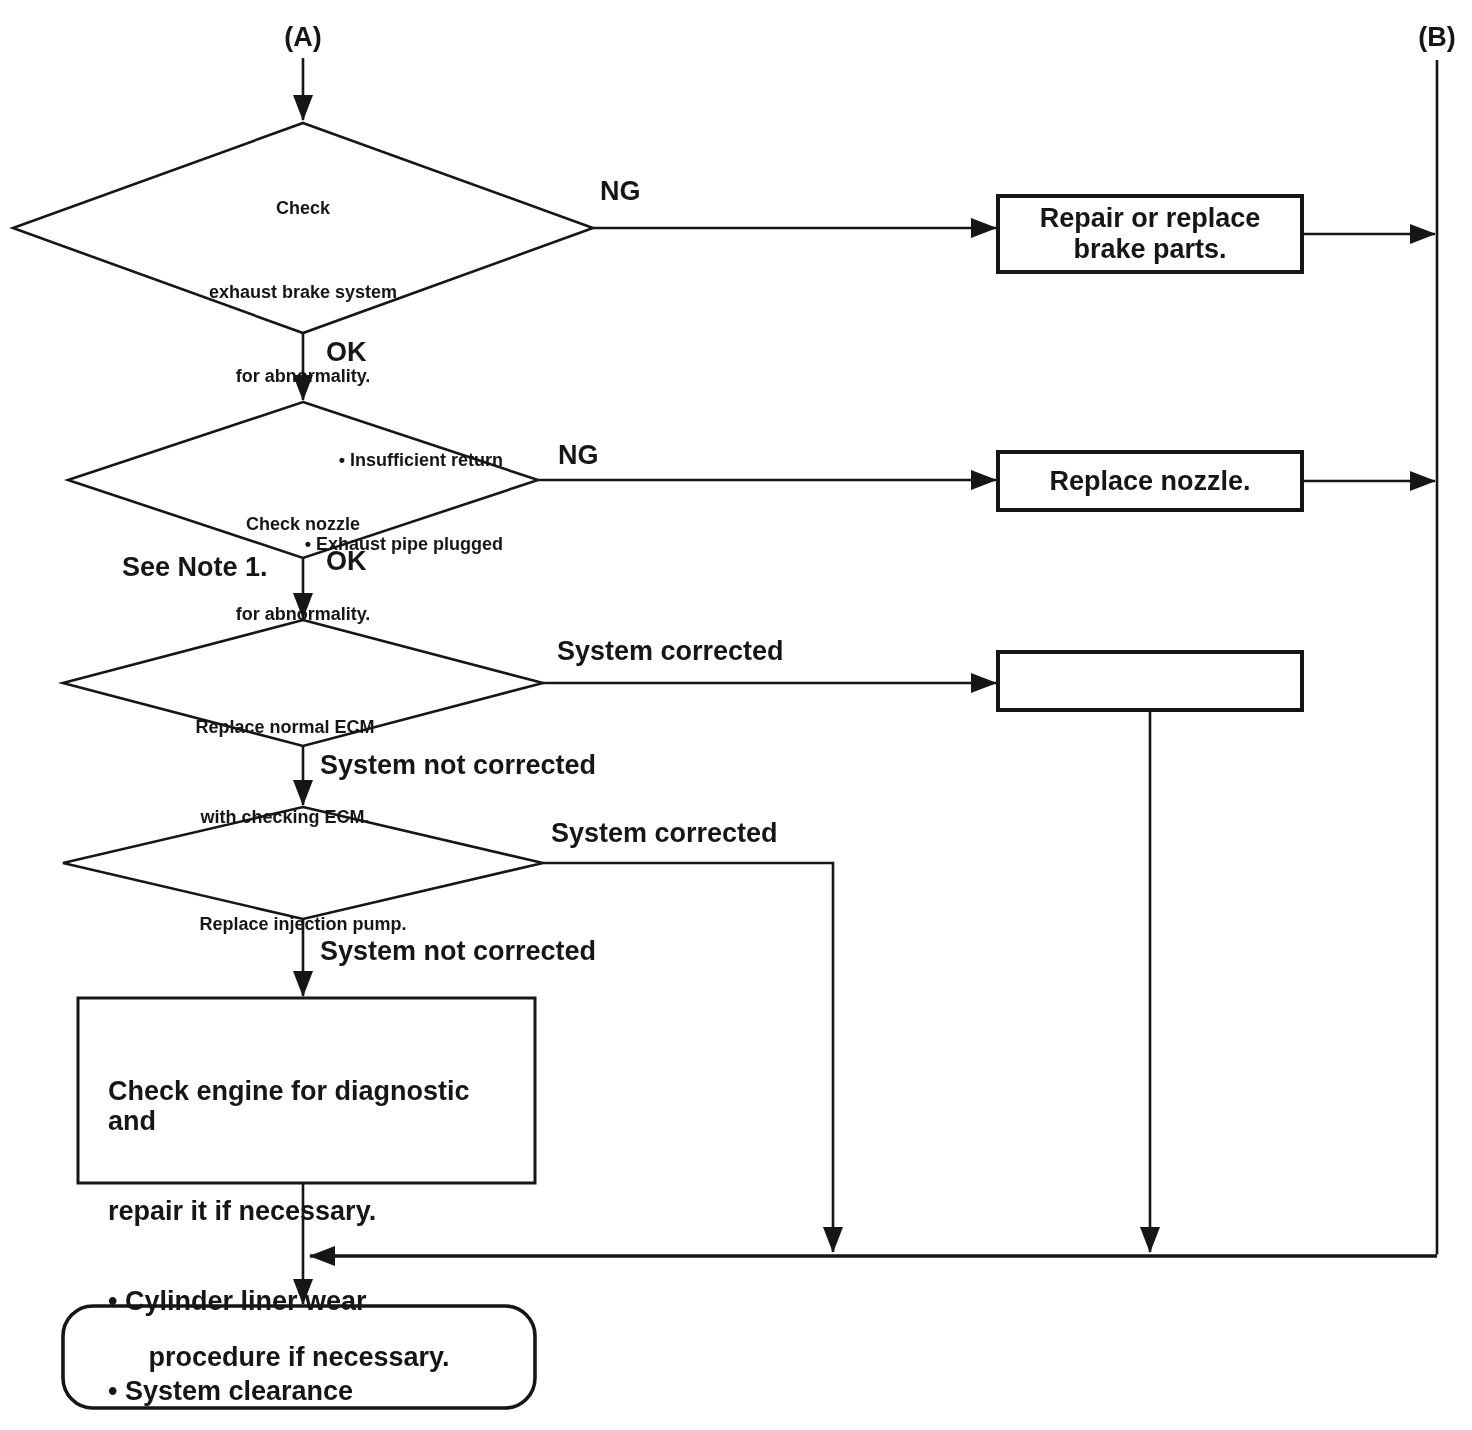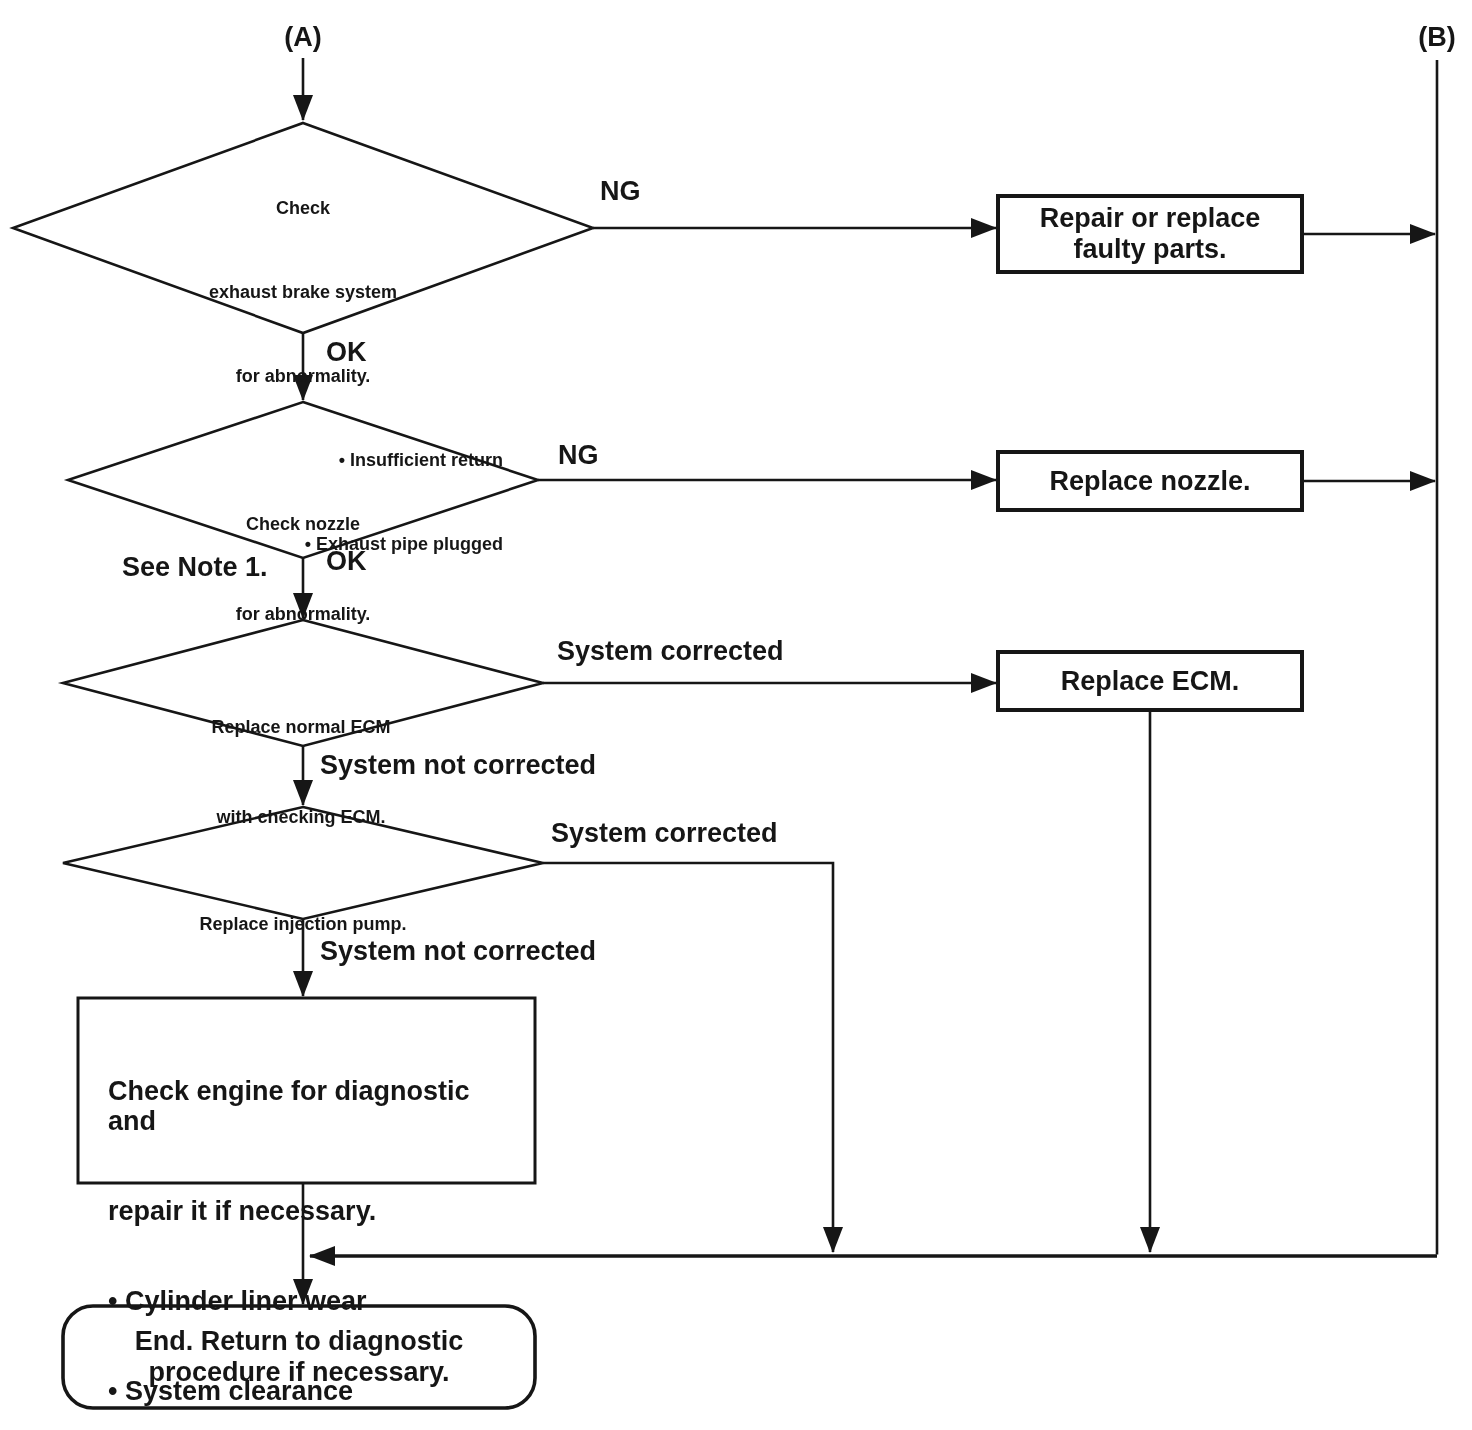--- a/index.html
+++ b/index.html
@@ -74,58 +74,54 @@
     <div class="c">exhaust brake system</div>
     <div class="c">for abnormality.</div>
     <div class="b">• Insufficient return</div>
     <div class="b">• Exhaust pipe plugged</div>
   </div>
   <div class="lbl" style="left:600px; top:176px;">NG</div>
   <div class="lbl" style="left:326px; top:337px;">OK</div>
 
   <div class="boxtxt" style="left:998px; top:196px; width:304px; height:76px;">
     <div>Repair or replace</div>
-    <div>faulty parts.</div>
+    <div>brake parts.</div>
   </div>
 
   <div class="nodeblock txt" style="left:103px; top:449px; width:400px; line-height:30px;">
     <div class="c">Check nozzle</div>
     <div class="c">for abnormality.</div>
   </div>
   <div class="lbl" style="left:558px; top:440px;">NG</div>
   <div class="lbl" style="left:122px; top:552px;">See Note 1.</div>
   <div class="lbl" style="left:326px; top:546px;">OK</div>
 
   <div class="boxtxt" style="left:998px; top:452px; width:304px; height:58px;">
     <div>Replace nozzle.</div>
   </div>
 
-  <div class="nodeblock txt" style="left:81px; top:652px; width:440px; line-height:30px;">
+  <div class="nodeblock txt" style="left:65px; top:652px; width:440px; line-height:30px;">
     <div class="c">Replace normal ECM</div>
     <div class="c">with checking ECM.</div>
   </div>
   <div class="lbl" style="left:557px; top:636px;">System corrected</div>
   <div class="lbl" style="left:320px; top:750px;">System not corrected</div>
 
-  <div class="boxtxt" style="left:998px; top:652px; width:304px; height:58px;">
-    <div>Replace ECM.</div>
-  </div>
 
   <div class="nodeblock txt" style="left:83px; top:849px; width:440px; line-height:30px;">
     <div class="c">Replace injection pump.</div>
   </div>
   <div class="lbl" style="left:551px; top:818px;">System corrected</div>
   <div class="lbl" style="left:320px; top:936px;">System not corrected</div>
 
   <div class="leftblock" style="left:108px; top:1016px; width:410px; white-space:pre-wrap;">
     <div>Check engine for diagnostic and</div>
     <div>repair it if necessary.</div>
     <div>• Cylinder liner wear</div>
     <div>• System clearance</div>
     
   </div>
 
   <div class="boxtxt" style="left:63px; top:1306px; width:472px; height:102px;">
-    <div>End. Return to diagnostic</div>
     <div>procedure if necessary.</div>
   </div>
 
 </div>
 
 </body></html>

